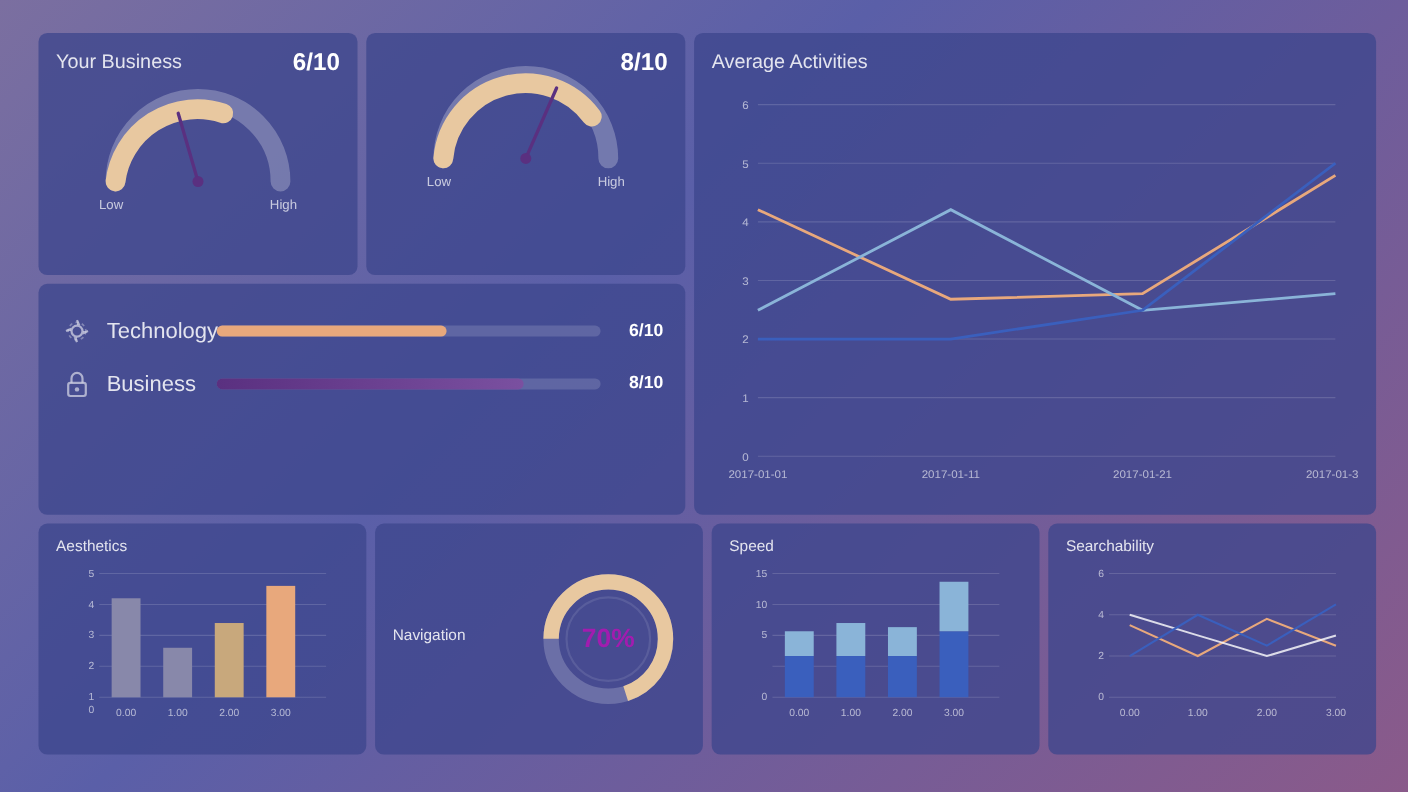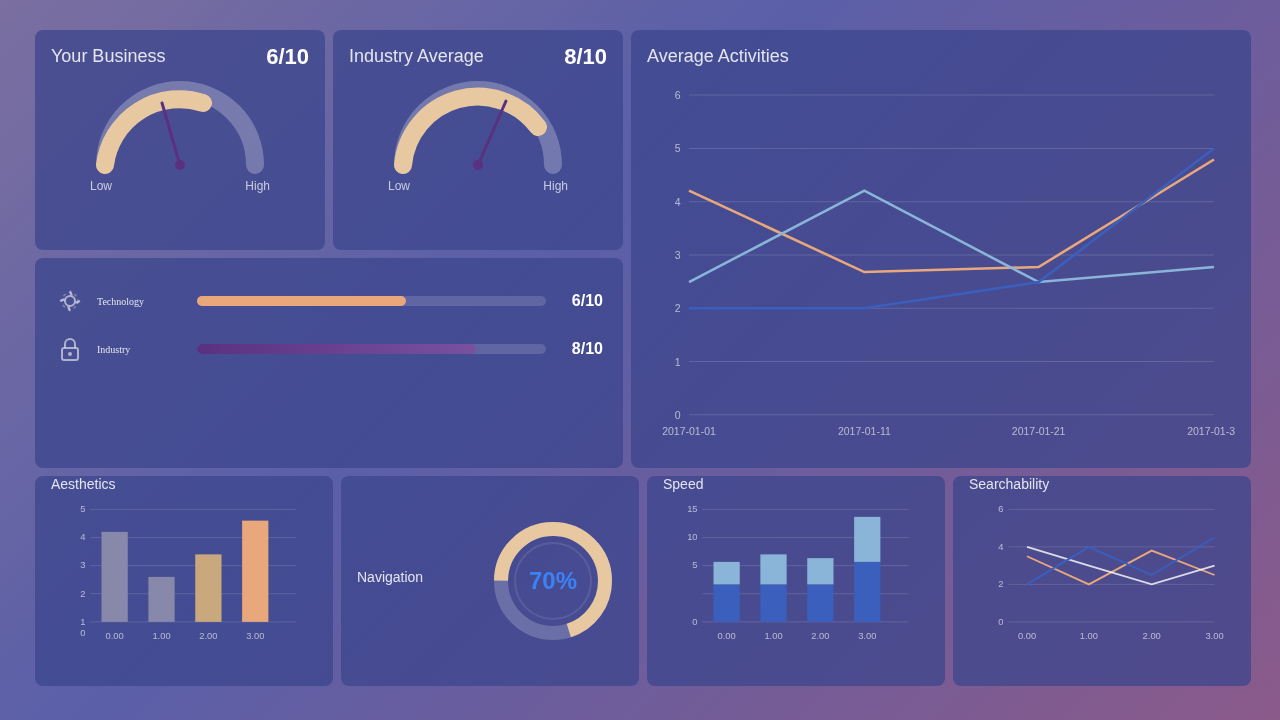--- a/index.html
+++ b/index.html
@@ -71,24 +71,23 @@
       margin-bottom: 18px;
     }
     .bar-icon {
       width: 30px;
       height: 30px;
       margin-right: 12px;
       opacity: 0.8;
     }
     .bar-label {
       color: rgba(255,255,255,0.85);
-      font-size: 10px;
+      font-size: 20px;
       width: 100px;
       min-width: 100px;
-      font-family: Liberation Serif, serif;
     }
     .bar-track {
       flex: 1;
       height: 10px;
       background: rgba(255,255,255,0.15);
       border-radius: 5px;
       position: relative;
       margin-right: 12px;
     }
     .bar-fill {
@@ -105,21 +104,21 @@
     }
 
     
     .activities-panel {
       grid-column: 3 / 4;
       grid-row: 1 / 3;
     }
 
     
     .bottom-panel {
-      padding: 0 16px;
+      padding: 12px 16px;
     }
     .mini-title {
       color: rgba(255,255,255,0.85);
       font-size: 14px;
       margin-bottom: 8px;
     }
 
     .axis-text {
       fill: rgba(255,255,255,0.6);
       font-size: 10px;
@@ -148,21 +147,20 @@
         <circle cx="90" cy="90" r="5" fill="#5a3080"></circle>
       </svg>
       <div class="gauge-labels">
         <span>Low</span>
         <span>High</span>
       </div>
     </div>
   </div>
 
   <div class="panel">
-    <div class="panel-title">Industry Average</div>
     <div class="score-label">8/10</div>
     <div class="gauge-container">
       <svg class="gauge-svg" viewBox="0 0 180 100">
 
         <path d="M 15 90 A 75 75 0 0 1 165 90" fill="none" stroke="rgba(255,255,255,0.25)" stroke-width="18" stroke-linecap="round"></path>
 
         <path d="M 15 90 A 75 75 0 0 1 150 52" fill="none" stroke="#e8c8a0" stroke-width="18" stroke-linecap="round"></path>
 
         <line x1="90" y1="90" x2="118" y2="26" stroke="#5a3080" stroke-width="3" stroke-linecap="round"></line>
         <circle cx="90" cy="90" r="5" fill="#5a3080"></circle>
@@ -223,21 +221,21 @@
         <div class="bar-score">6/10</div>
       </div>
 
 
       <div class="bar-item">
         <svg class="bar-icon" viewBox="0 0 30 30">
           <rect x="7" y="14" width="16" height="12" rx="2" fill="none" stroke="rgba(255,255,255,0.7)" stroke-width="2"></rect>
           <path d="M10 14 L10 10 A5 5 0 0 1 20 10 L20 14" fill="none" stroke="rgba(255,255,255,0.7)" stroke-width="2"></path>
           <circle cx="15" cy="20" r="2" fill="rgba(255,255,255,0.7)"></circle>
         </svg>
-        <div class="bar-label">Industry</div>
+        <div class="bar-label">Business</div>
         <div class="bar-track">
           <div class="bar-fill" style="width: 80%; background: linear-gradient(90deg, #5a3080, #7a50a0);"></div>
         </div>
         <div class="bar-score">8/10</div>
       </div>
     </div>
   </div>
 
   <div style="grid-column: 1/4; grid-row: 3/4; display: grid; grid-template-columns: 1fr 1fr 1fr 1fr; gap: 8px;">
 
@@ -277,21 +275,21 @@
       <div class="mini-title" style="width:100%;">Navigation</div>
       <div style="position:relative; display:flex; align-items:center; justify-content:center; flex:1;">
         <svg width="140" height="140" viewBox="0 0 140 140">
 
           <circle cx="70" cy="70" r="52" fill="none" stroke="rgba(255,255,255,0.2)" stroke-width="14"></circle>
 
           <circle cx="70" cy="70" r="52" fill="none" stroke="#e8c8a0" stroke-width="14" stroke-dasharray="228.7 98" stroke-dashoffset="81.7" transform="rotate(-90 70 70)"></circle>
 
           <circle cx="70" cy="70" r="38" fill="none" stroke="rgba(255,255,255,0.1)" stroke-width="2"></circle>
         </svg>
-        <div style="position:absolute; color:#3b82f6; font-size:24px; font-weight:700;">70%</div>
+        <div style="position:absolute; color:#a21caf; font-size:24px; font-weight:700;">70%</div>
       </div>
     </div>
 
     <div class="panel bottom-panel">
       <div class="mini-title">Speed</div>
       <svg width="100%" height="150" viewBox="0 0 260 160">
 
         <line x1="30" y1="10" x2="250" y2="10" class="grid-line"></line>
         <line x1="30" y1="40" x2="250" y2="40" class="grid-line"></line>
         <line x1="30" y1="70" x2="250" y2="70" class="grid-line"></line>

